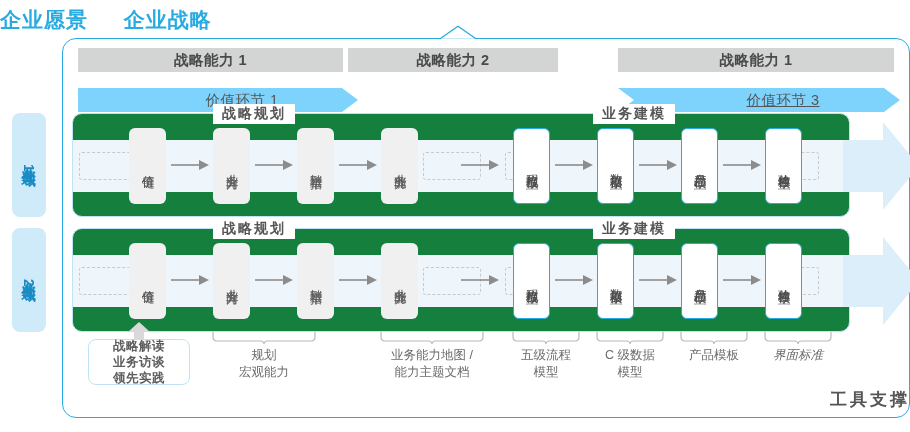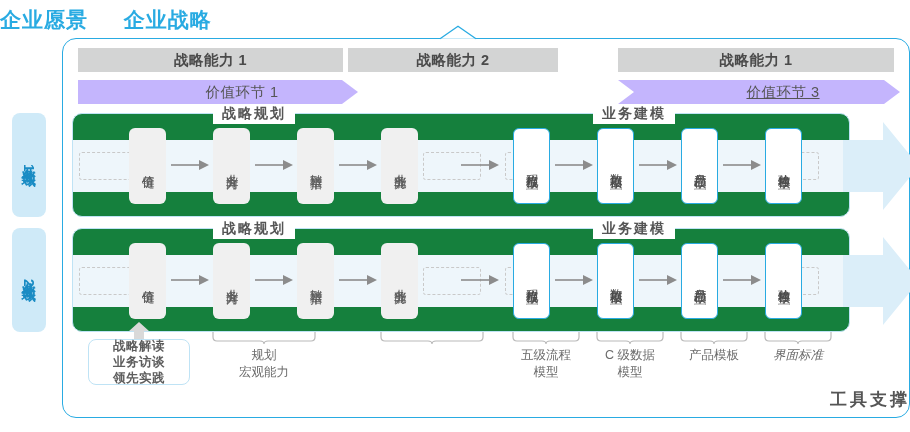--- a/index.html
+++ b/index.html
@@ -44,22 +44,22 @@
     display: flex; align-items: center; justify-content: center;
     letter-spacing: .5px;
   }
   .cap1 { left: 78px; width: 265px; }
   .cap2 { left: 348px; width: 210px; }
   .cap3 { left: 618px; width: 276px; }
 
   
   .stage-row { position: absolute; top: 76px; left: 0; width: 910px; height: 24px; }
   .stage {
-    position: absolute; top: 4px; height: 24px;
-    background: #c4b5fd;
+    position: absolute; top: 12px; height: 24px;
+    background: #7dd3fc;
     color: #555555; font-size: 14.5px;
     display: flex; align-items: center; justify-content: center;
     letter-spacing: .5px;
     padding-left: 48px;
   }
   .st1 { left: 78px;  width: 280px; clip-path: polygon(0 0, calc(100% - 16px) 0, 100% 50%, calc(100% - 16px) 100%, 0 100%); }
   .st2 { left: 348px; width: 280px; clip-path: polygon(0 0, calc(100% - 16px) 0, 100% 50%, calc(100% - 16px) 100%, 0 100%, 16px 50%); }
   .st3 { left: 618px; width: 282px; clip-path: polygon(0 0, calc(100% - 16px) 0, 100% 50%, calc(100% - 16px) 100%, 0 100%, 16px 50%); text-decoration: underline; }
 
   
@@ -391,20 +391,24 @@
       <div>战略解读</div>
       <div>业务访谈</div>
       <div>领先实践</div>
     </div>
   </div>
 
   <div class="cap-note" style="left:212px;top:347px;width:104px;">
     <div>规划</div>
     <div>宏观能力</div>
   </div>
+  <div class="cap-note" style="left:372px;top:347px;width:120px;">
+    <div>业务能力地图 /</div>
+    <div>能力主题文档</div>
+  </div>
   <div class="cap-note" style="left:506px;top:347px;width:80px;font-family:Liberation Serif, serif;">
     <div>五级流程</div>
     <div>模型</div>
   </div>
   <div class="cap-note" style="left:590px;top:347px;width:80px;text-align:center;">
     <div>C 级数据</div>
     <div>模型</div>
   </div>
   <div class="cap-note" style="left:674px;top:347px;width:80px;">
     <div>产品模板</div>

